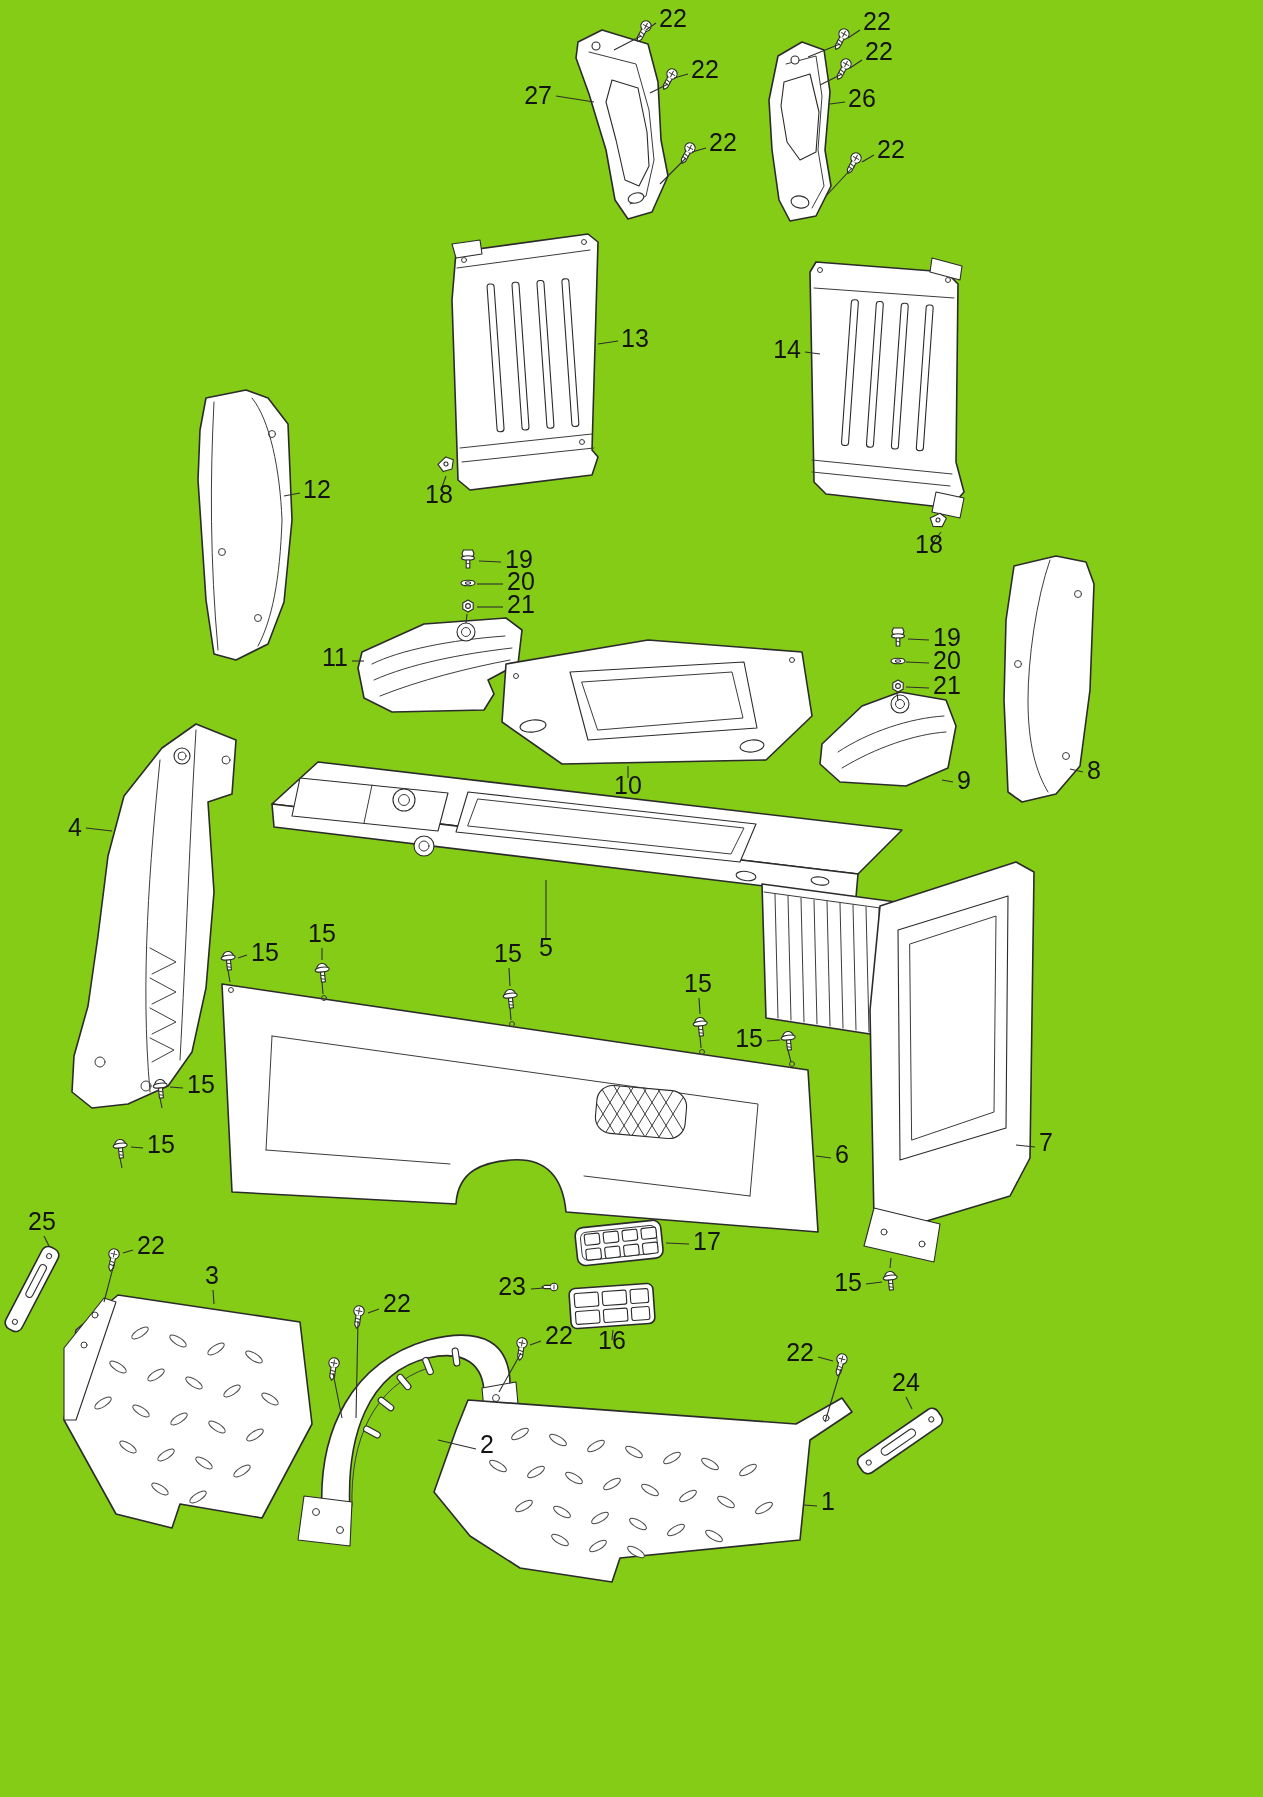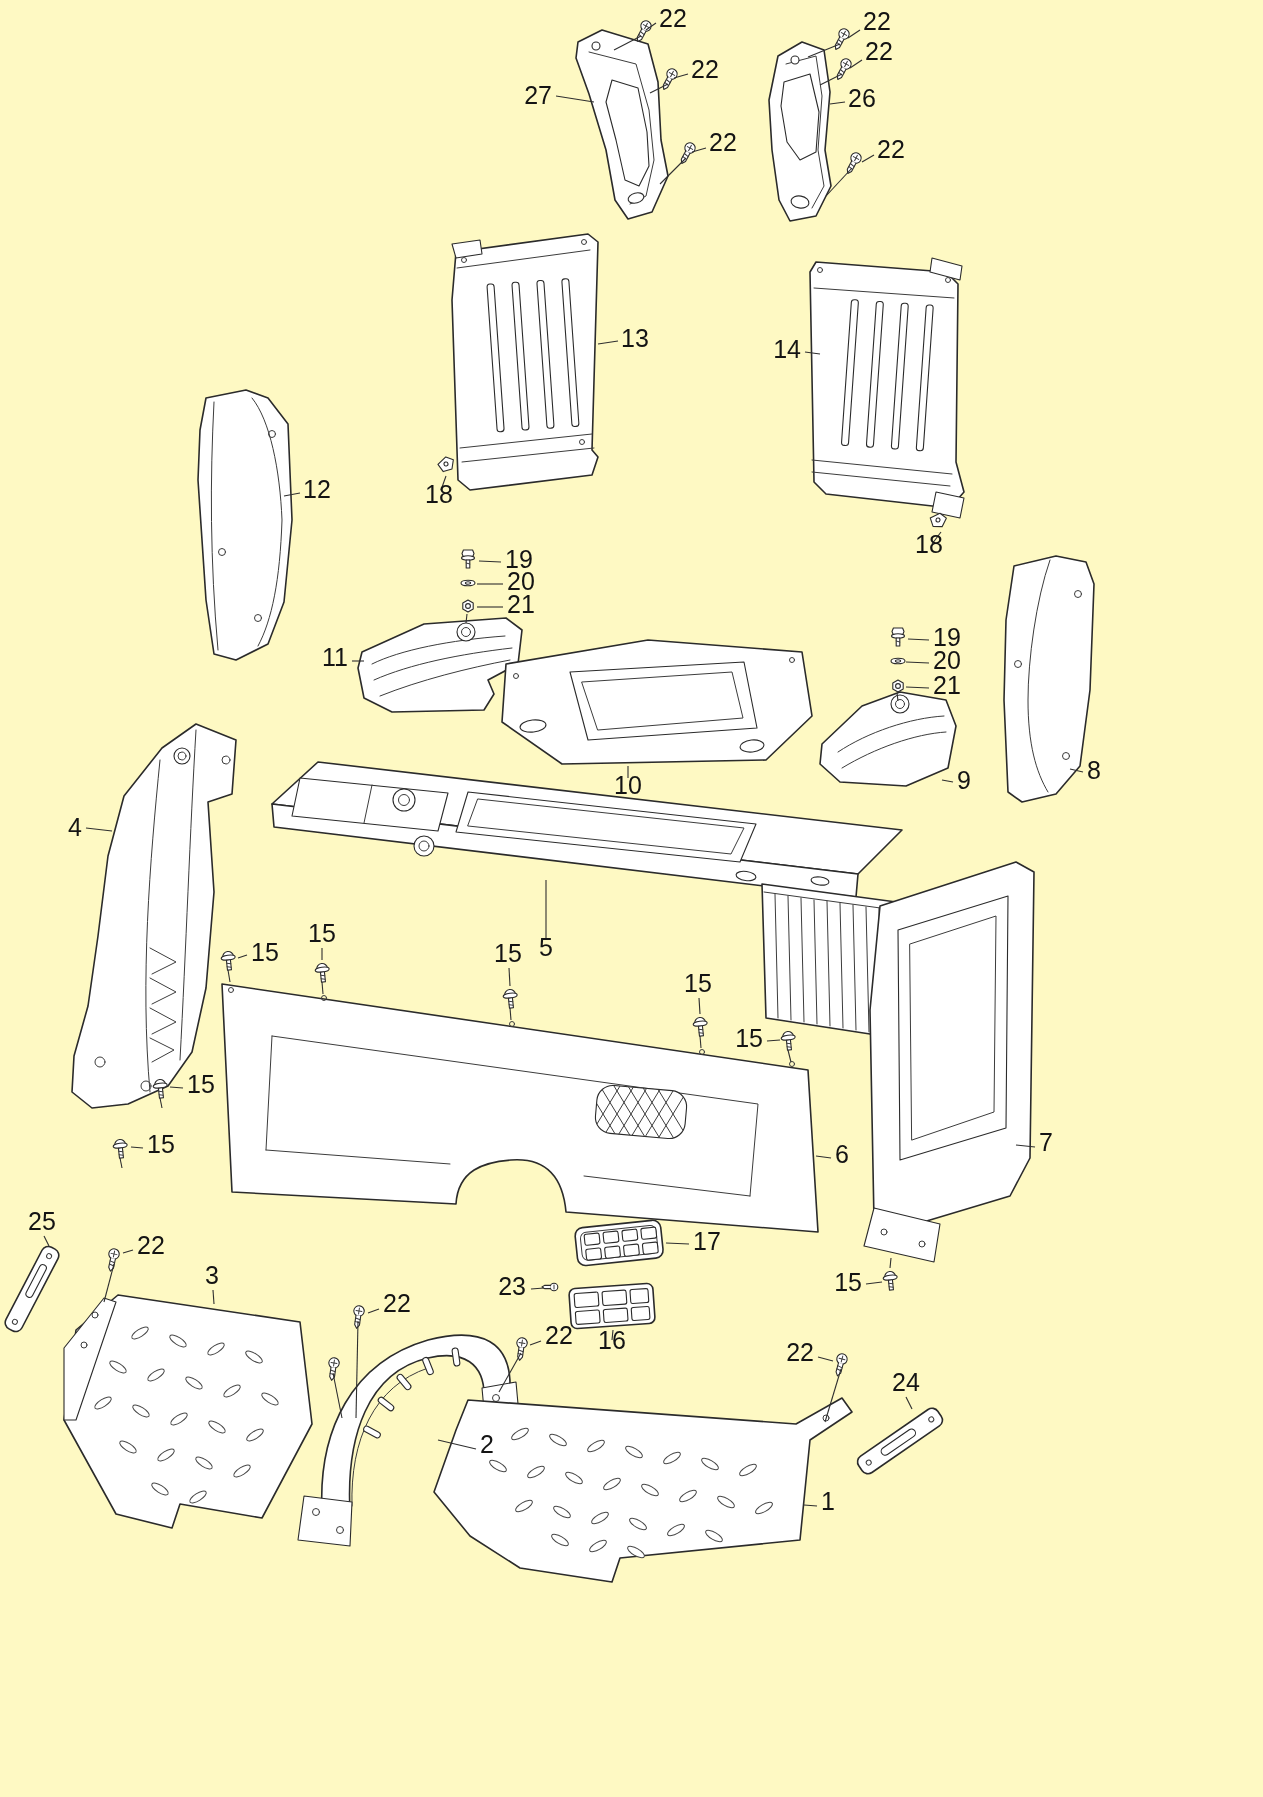--- a/index.html
+++ b/index.html
@@ -1,16 +1,16 @@
 <!DOCTYPE html>
 <html><head>
 <meta charset="utf-8">
 <style>
   html,body{margin:0;padding:0;background:#ffffff;}
-  .stage{position:relative;width:1263px;height:1797px;background:#fef9c3;overflow:hidden;}
+  .stage{position:relative;width:1263px;height:1797px;background:#84cc16;overflow:hidden;}
   svg{display:block;}
   .callout{font-family:"Liberation Sans",sans-serif;font-size:25px;fill:#141414;}
   .outline{fill:#ffffff;stroke:#2b2b2b;stroke-width:1.6;stroke-linejoin:round;stroke-linecap:round;}
   .thin{stroke-width:1.1;}
   .detail{fill:none;stroke:#3c3c3c;stroke-width:1;stroke-linejoin:round;stroke-linecap:round;}
   .leader{stroke:#2f2f2f;stroke-width:1.1;fill:none;}
   .tread{fill:#ffffff;stroke:#474747;stroke-width:1;}
 </style>
 </head>
 <body style="background: rgb(255, 255, 255);">

